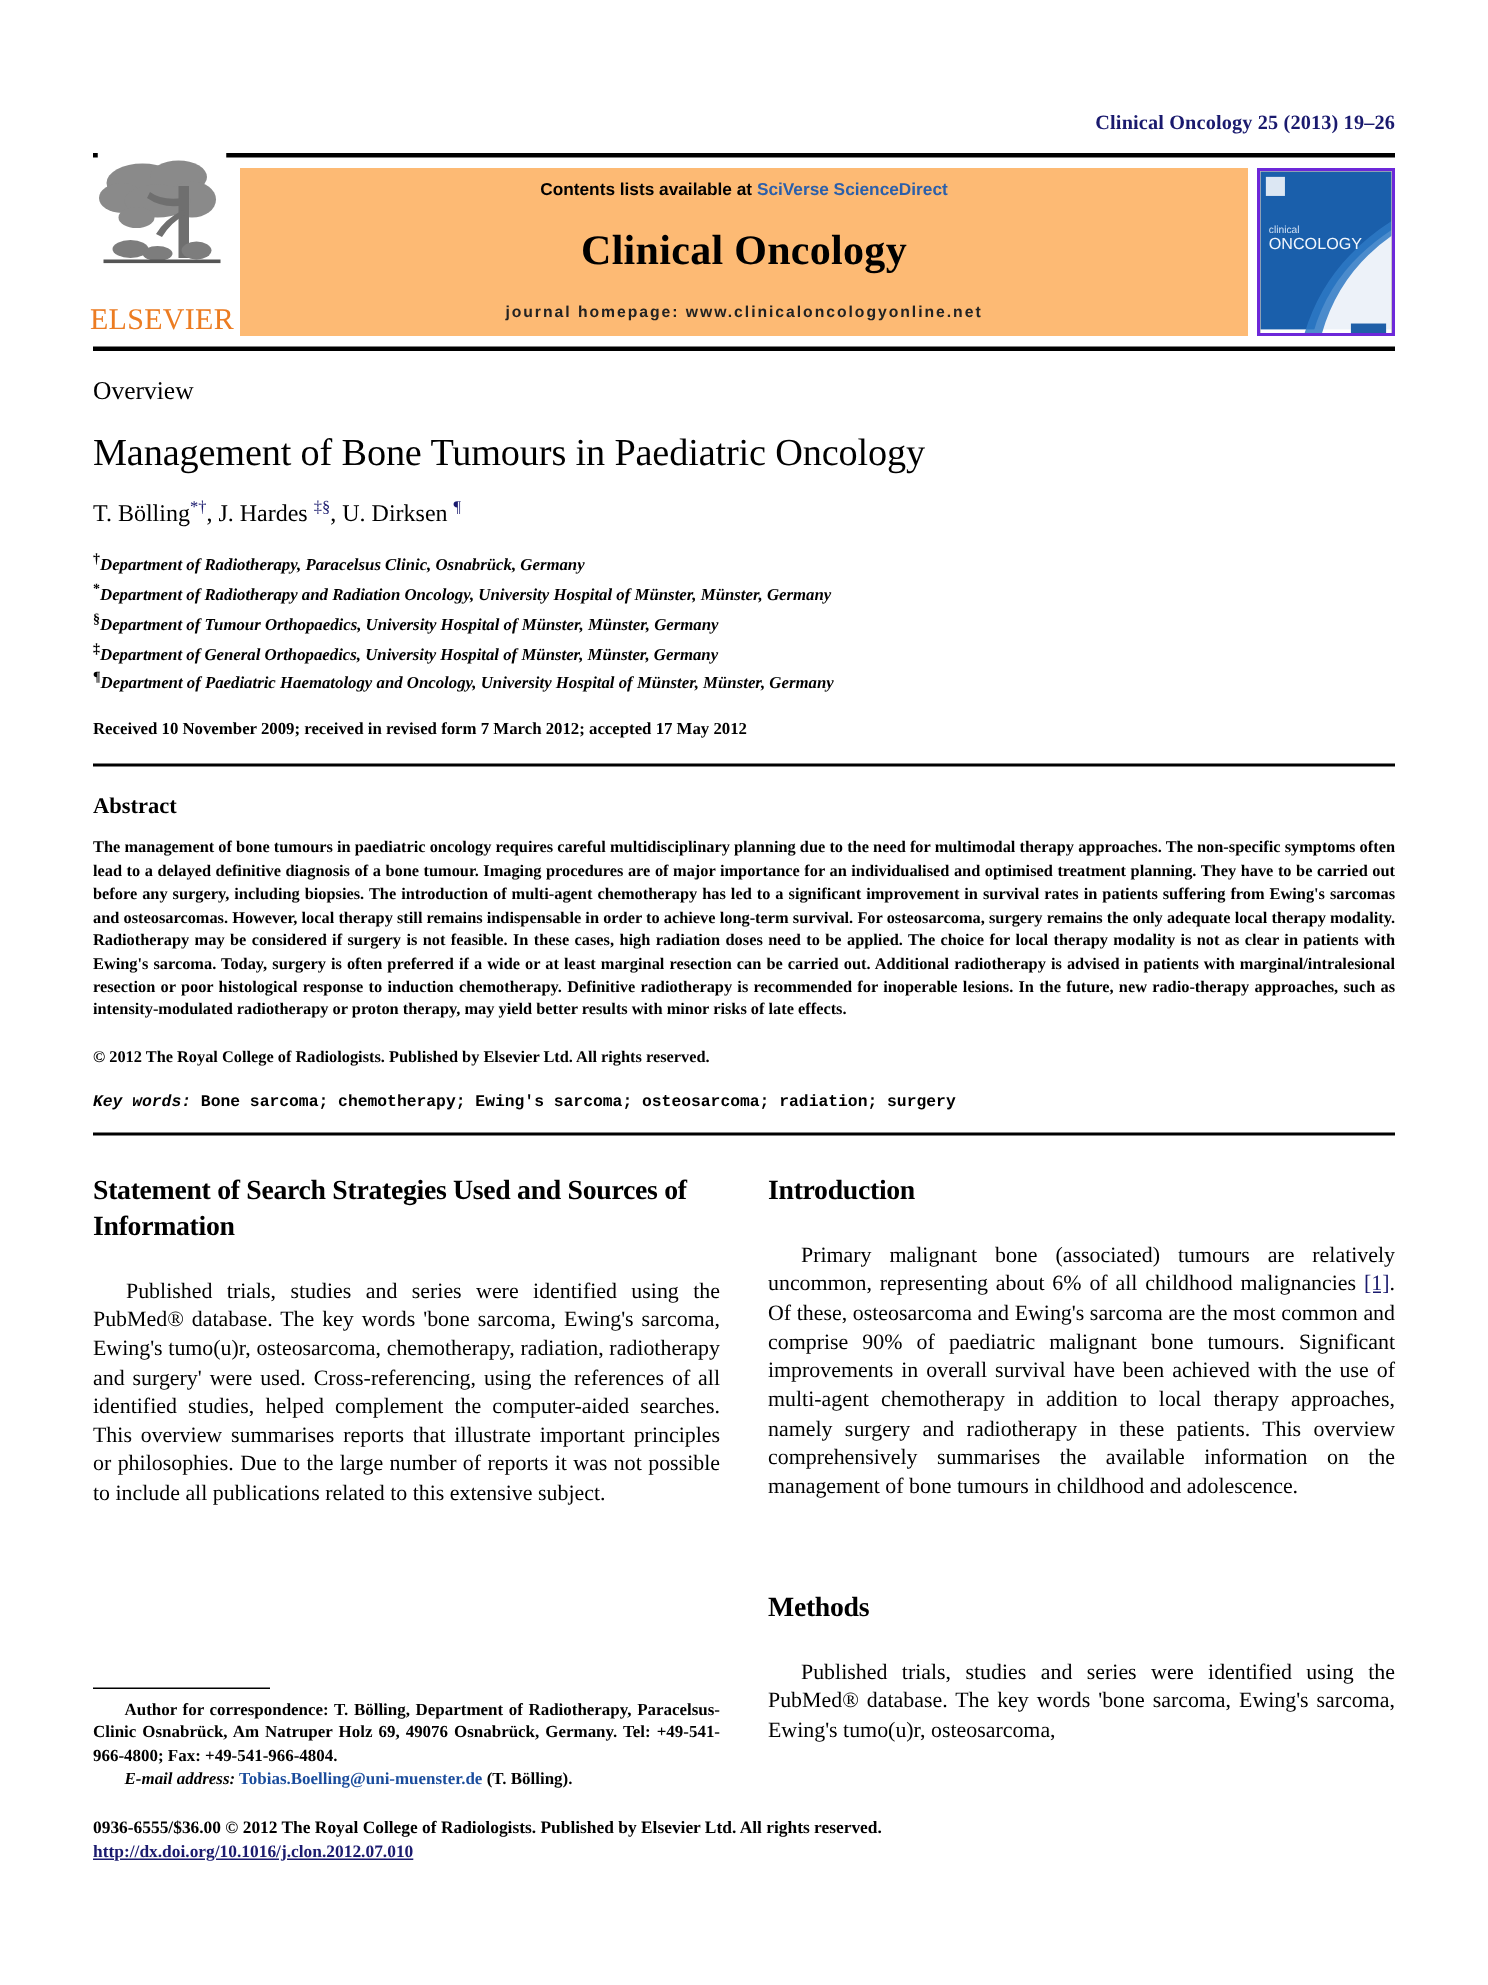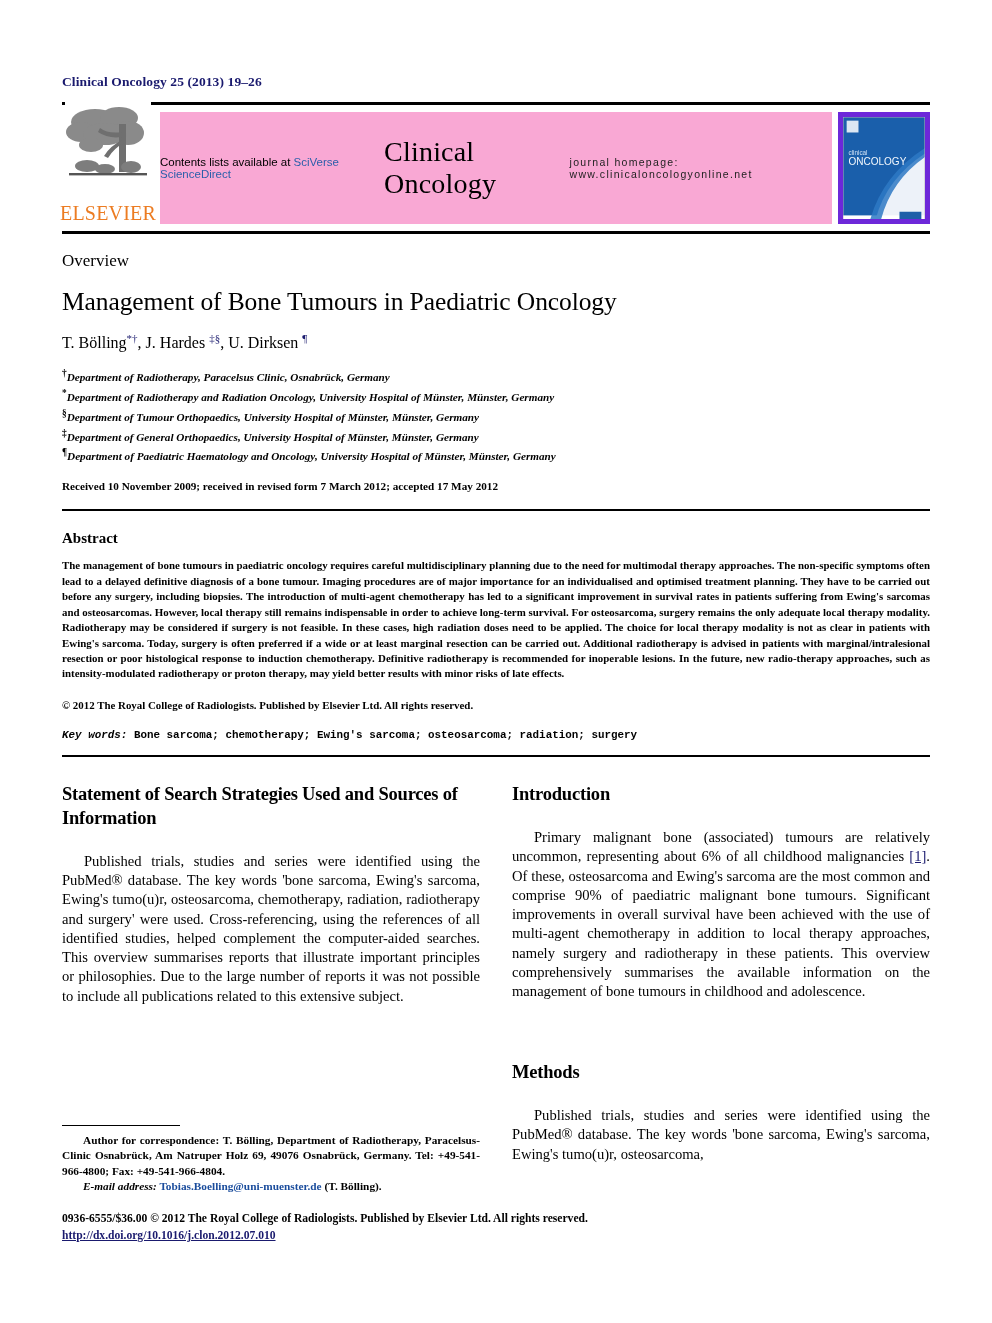--- a/index.html
+++ b/index.html
@@ -11,21 +11,21 @@
     width: 992px; height: 1323px;
     font-family: "Liberation Serif", "DejaVu Serif", serif;
     color: #000000;
     position: relative;
     overflow: hidden;
   }
   .page { width: 992px; height: 1323px; position: relative; padding: 0 62px; }
 
   
   .running-head {
-    text-align: left;
+    text-align: right;
     color: #1a1a6e;
     font-size: 13.5px;
     font-weight: bold;
     letter-spacing: 0.1px;
     padding-top: 74px;
     font-family: "Liberation Serif", serif;
   }
 
   
   .masthead {
@@ -50,27 +50,28 @@
   .elsevier-word {
     font-family: "Liberation Serif", serif;
     color: #ec7c22;
     font-size: 20px;
     letter-spacing: 0.2px;
     line-height: 1;
     margin-top: 2px;
   }
   .journal-band {
     flex: 1 1 auto;
-    background: #f9a8d4;
+    background: #fdba74;
     margin: 0 6px 0 6px;
     display: flex;
-    flex-direction: row;
+    flex-direction: column;
     justify-content: space-between;
     align-items: center;
     padding: 9px 0 10px 0;
+    font-weight: bold;
   }
   .contents-line {
     font-family: "Liberation Sans", sans-serif;
     font-size: 11.5px;
     color: #000;
   }
   .contents-line a { color: #2b5faa; text-decoration: none; }
   .journal-name {
     font-family: "Liberation Serif", serif;
     font-size: 28px;
@@ -78,21 +79,21 @@
     letter-spacing: 0.2px;
   }
   .homepage-line {
     font-family: "Liberation Sans", sans-serif;
     font-size: 10.5px;
     letter-spacing: 1.3px;
     color: #222;
   }
   .cover-thumb {
     width: 92px; flex: 0 0 92px;
-    border: 5px solid #6d28d9;
+    border: 2px solid #6d28d9;
     background: #c2410c;
     position: relative;
     overflow: hidden;
   }
   .cover-inner { position:absolute; inset:0; }
 
   .masthead-rule {
     border-top: 3px solid #000;
     margin-top: 7px;
   }

